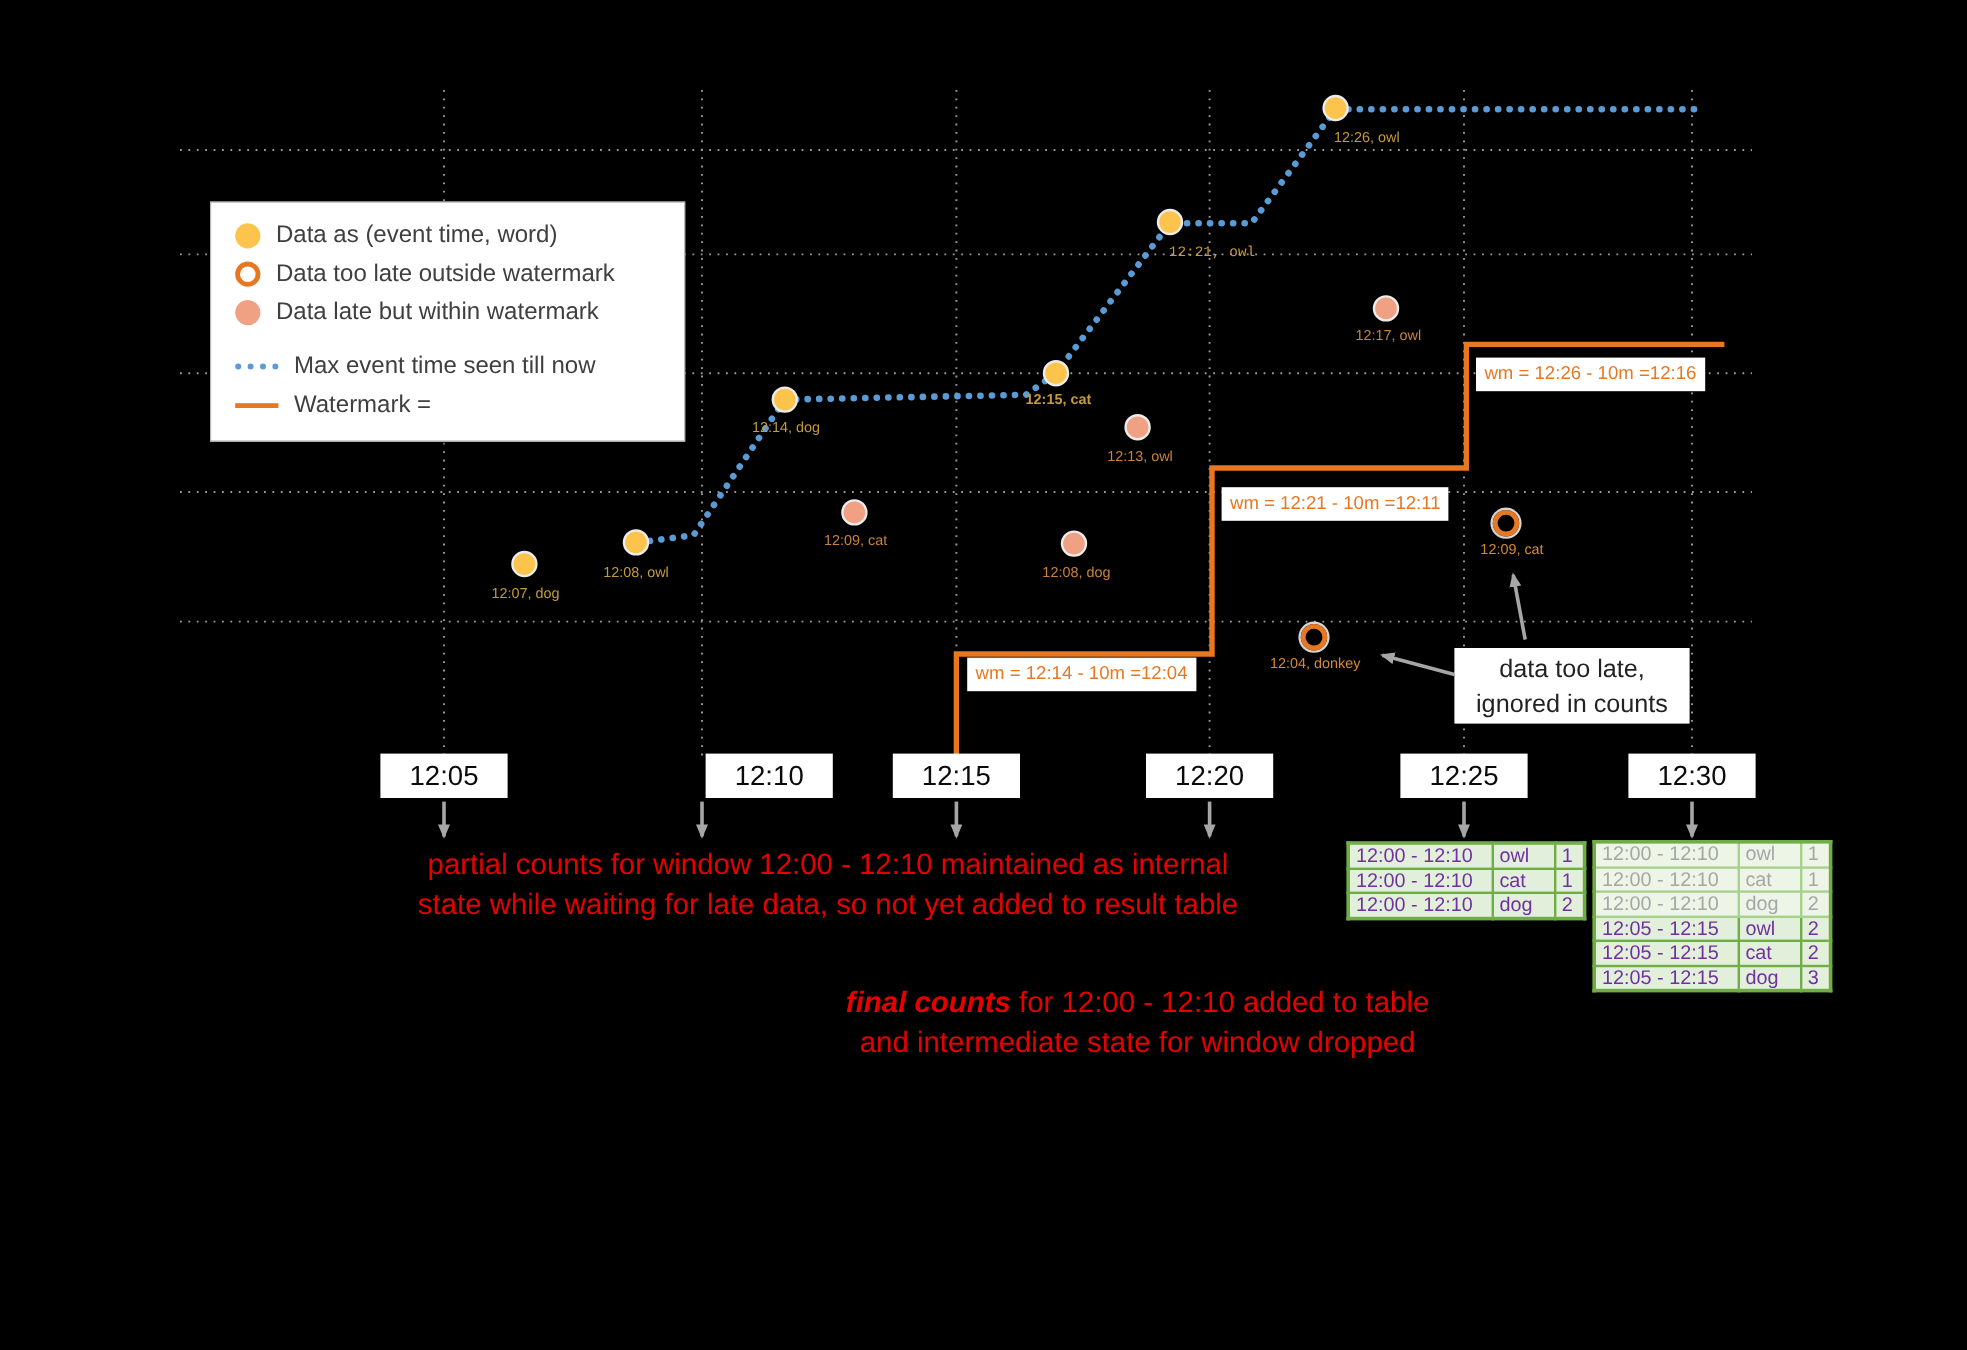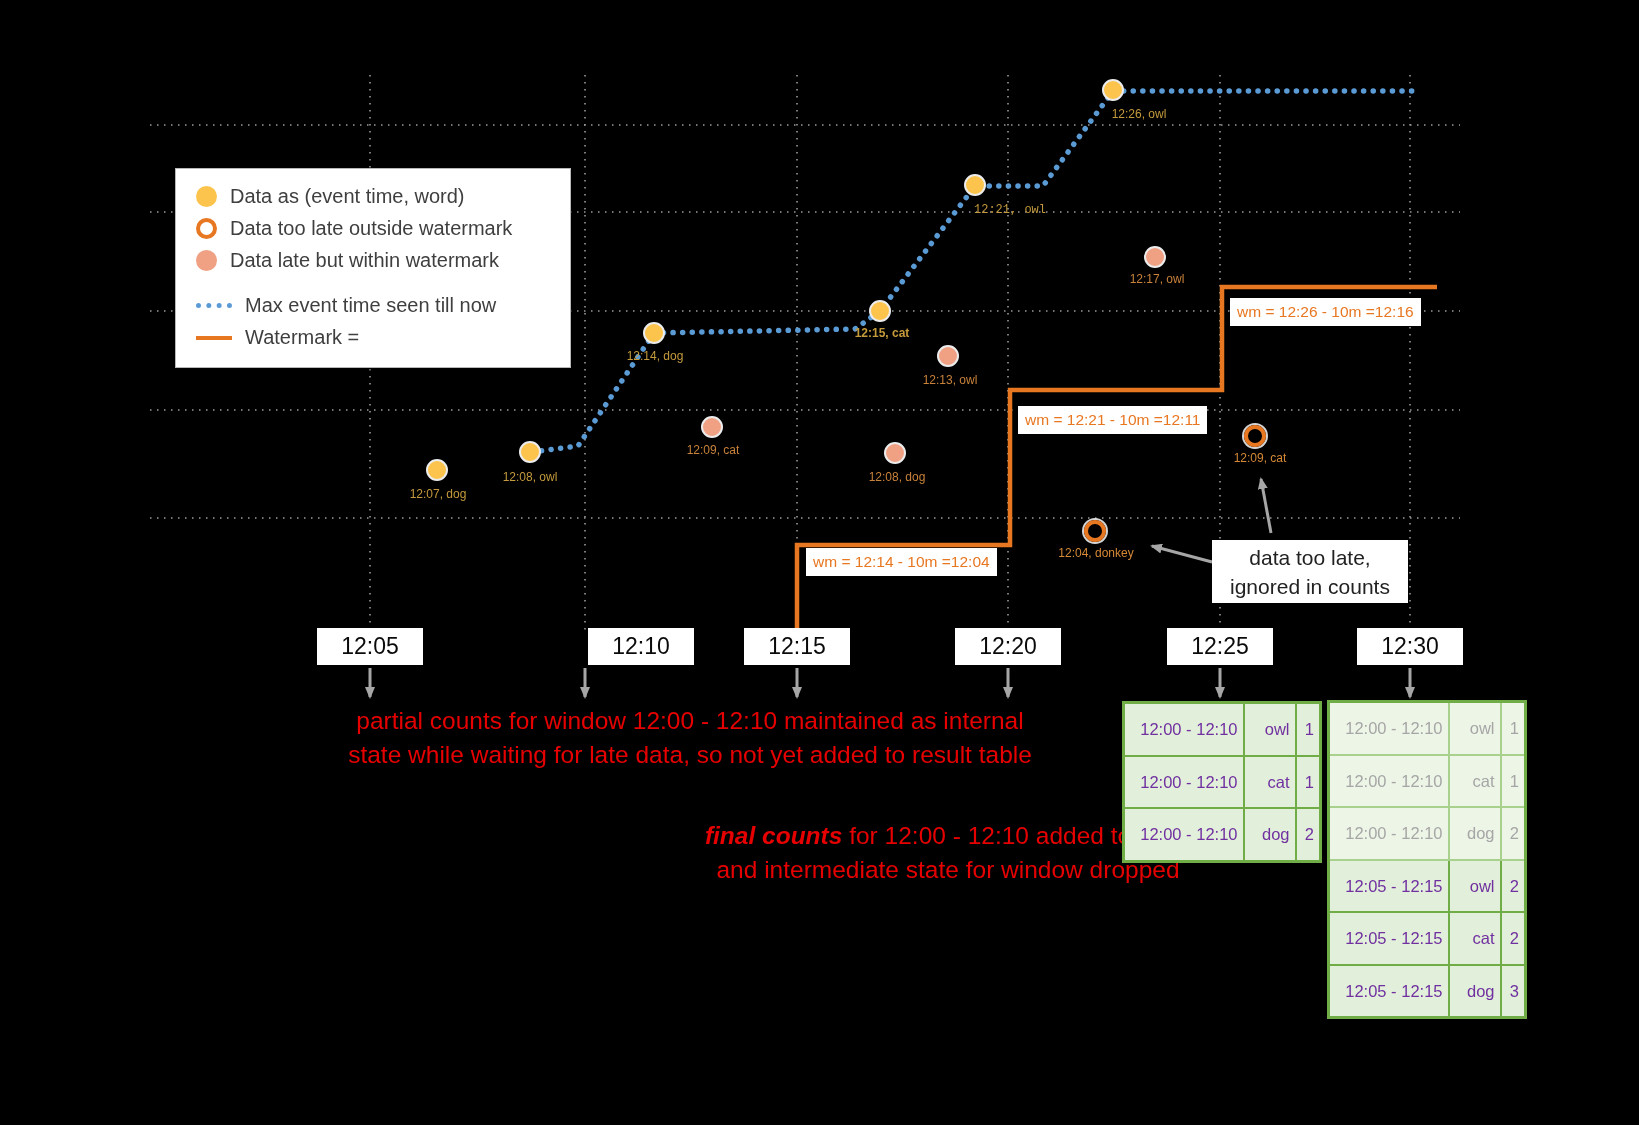--- a/index.html
+++ b/index.html
@@ -49,21 +49,21 @@
   .note-partial{left:330px;top:704px;width:720px}
   .note-final{left:558px;top:819px;width:780px}
   .emph{font-weight:700;font-style:italic}
 
   .too-late-box{position:absolute;left:1212px;top:540px;width:196px;height:63px;background:#fff;
                 color:#222;font-size:21px;line-height:29px;text-align:center;padding-top:3px}
 
   .result-table{position:absolute;border-collapse:collapse;border:3px solid var(--table-border)}
   .result-table td{border:2px solid var(--table-border);background:var(--table-bg);
                    color:var(--purple-text);font-size:16.5px;line-height:1;
-                   padding:17px 5px;text-align:right;white-space:nowrap}
+                   padding:1px 5px;text-align:left;white-space:nowrap}
   .result-table td.c0{width:120px}
   .result-table td.c1{width:52px}
   .result-table td.c2{width:25px}
   .result-table tr.faded td{color:var(--faded-text);border-color:#A9D18E;background:#EDF5E7}
 </style>
 </head>
 <body>
 
 <div id="stage">
   <svg id="chart-svg">

